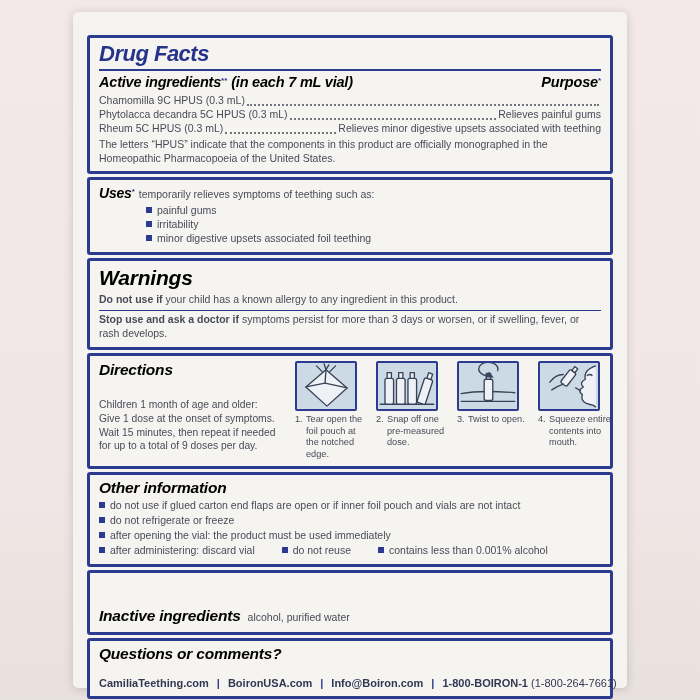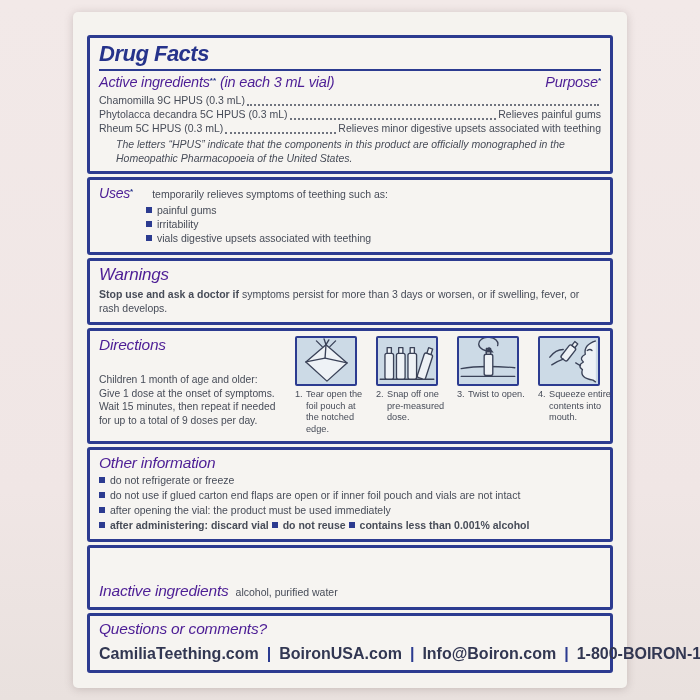--- a/index.html
+++ b/index.html
@@ -19,68 +19,68 @@
   .sec{
     border:3px solid #2c3b90;border-radius:3px;background:#f6f4f1;
     padding:3px 9px 5px 9px;color:#474c58;font-size:10.5px;line-height:1.32;
   }
   h1.title{
     margin:1px 0 0 0;font-size:22px;font-style:italic;font-weight:bold;
     color:#26338b;letter-spacing:-.5px;line-height:1.1;
   }
   .rule{border-top:2px solid #2c3b90;margin:3px 0 2px 0;}
   .ai-head{display:flex;justify-content:space-between;align-items:baseline;margin:1px 0 2px 0;}
-  .sec-h{font-size:14.5px;font-style:italic;font-weight:normal;color:#4c1d95;letter-spacing:-.2px;}
+  .sec-h{font-size:14.5px;font-style:italic;font-weight:bold;color:#000000;letter-spacing:-.2px;}
   sup.mk{font-size:8px;font-weight:bold;color:#26338b;}
   .ing-row{display:flex;align-items:flex-end;white-space:nowrap;}
   .leader{flex:1;border-bottom:2px dotted #6f737e;margin:0 2px 2px 2px;min-width:8px;}
-  .note{font-style:italic;margin:2px 0 0 17px;}
+  .note{margin:2px 0 0 0;}
   .uses-line{margin-top:1px;}
-  .uses-line .intro{margin-left:16px;}
+  .uses-line .intro{margin-left:1px;}
   .uses-bullets{display:flex;gap:0;margin:2px 0 1px 47px;flex-direction:column;}
   .uses-bullets .bul{margin-right:26px;white-space:nowrap;}
   .sq{display:inline-block;width:6px;height:6px;background:#2c3b90;margin-right:5px;vertical-align:1px;}
   .warn-item{padding:2px 0 3px 0;border-bottom:1.5px solid #2c3b90;}
   .warn-item:last-child{border-bottom:none;padding-bottom:1px;}
   .b{font-weight:bold;}
   .dir-wrap{display:flex;align-items:flex-start;}
   .dir-left{width:196px;flex:none;padding-top:1px;font-size:10.3px;}
   .dir-left .hrow{margin-bottom:18px;}
   .steps{flex:1;display:flex;gap:7px;padding-top:2px;}
   .step{width:74px;flex:none;}
   .icon-box{
     width:62px;height:50px;border:2px solid #2c3b90;border-radius:2px;
     background:#ccdae6;box-sizing:border-box;overflow:hidden;
   }
   .icon-box svg{display:block;width:100%;height:100%;}
   .cap{display:flex;font-size:9.2px;line-height:1.28;margin-top:3px;color:#474c58;}
   .cap-num{width:11px;flex:none;}
   .cap-text{flex:1;}
   .oi-item{margin:1px 0;}
-  .oi-inline .inl{white-space:nowrap;font-weight:bold;}
+  .oi-inline .inl{margin-right:24px;white-space:nowrap;}
   .inactive-line{display:flex;align-items:baseline;gap:7px;padding:2px 0 1px 0;margin-top:28px;}
   .q-sec{padding-bottom:6px;}
-  .contacts{margin-top:3px;font-size:16px;font-weight:bold;color:#323752;white-space:nowrap;}
+  .contacts{margin-top:11px;font-size:11px;font-weight:bold;color:#323752;white-space:nowrap;}
   .contacts .pipe{color:#2c3b90;margin:0 8px;font-weight:bold;}
   .contacts .plain{font-weight:normal;}
   .ln{stroke:#3a4258;stroke-width:1.4;fill:none;stroke-linecap:round;stroke-linejoin:round;}
   .fw{fill:#eef2f6;stroke:#3a4258;stroke-width:1.4;stroke-linejoin:round;}
 </style>
 </head>
 <body>
 
 <div class="card">
   <div class="sections">
 
     <section class="sec">
       <h1 class="title">Drug Facts</h1>
       <div class="rule"></div>
       <div class="ai-head">
         <div>
-          <span class="sec-h">Active ingredients</span><sup class="mk">**</sup><span class="sec-h"> (in each 3 mL vial)</span>
+          <span class="sec-h">Active ingredients</span><sup class="mk">**</sup><span class="sec-h"> (in each 7 mL vial)</span>
         </div>
         <div>
           <span class="sec-h">Purpose</span><sup class="mk">*</sup>
         </div>
       </div>
       <div class="ing-row">
         <span>Chamomilla 9C HPUS (0.3 mL)</span>
         <span class="leader"></span>
       </div>
       <div class="ing-row">
@@ -97,26 +97,29 @@
     </section>
 
     <section class="sec">
       <div class="uses-line">
         <span class="sec-h" style="font-size:14px;">Uses</span><sup class="mk">*</sup>
         <span class="intro">temporarily relieves symptoms of teething such as:</span>
       </div>
       <div class="uses-bullets">
         <span class="bul"><span class="sq"></span><span>painful gums</span></span>
         <span class="bul"><span class="sq"></span><span>irritability</span></span>
-        <span class="bul"><span class="sq"></span><span>vials digestive upsets associated with teething</span></span>
-      </div>
-    </section>
-
-    <section class="sec">
-      <div class="sec-h" style="font-size:17px;">Warnings</div>
+        <span class="bul"><span class="sq"></span><span>minor digestive upsets associated foil teething</span></span>
+      </div>
+    </section>
+
+    <section class="sec">
+      <div class="sec-h" style="font-size:21px;">Warnings</div>
+      <div class="warn-item">
+        <span class="b">Do not use if</span><span> your child has a known allergy to any ingredient in this product.</span>
+      </div>
       <div class="warn-item">
         <span class="b">Stop use and ask a doctor if</span><span> symptoms persist for more than 3 days or worsen, or if swelling, fever, or rash develops.</span>
       </div>
     </section>
 
     <section class="sec">
       <div class="dir-wrap">
         <div class="dir-left">
           <div class="sec-h hrow" style="font-size:15.5px;">Directions</div>
           <div>Children 1 month of age and older:</div>
@@ -196,22 +199,22 @@
               <span class="cap-text">Squeeze entire contents into mouth.</span>
             </div>
           </div>
 
         </div>
       </div>
     </section>
 
     <section class="sec">
       <div class="sec-h" style="font-size:15.5px;">Other information</div>
+      <div class="oi-item"><span class="sq"></span><span>do not use if glued carton end flaps are open or if inner foil pouch and vials are not intact</span></div>
       <div class="oi-item"><span class="sq"></span><span>do not refrigerate or freeze</span></div>
-      <div class="oi-item"><span class="sq"></span><span>do not use if glued carton end flaps are open or if inner foil pouch and vials are not intact</span></div>
       <div class="oi-item"><span class="sq"></span><span>after opening the vial: the product must be used immediately</span></div>
       <div class="oi-item oi-inline">
         <span class="inl"><span class="sq"></span><span>after administering: discard vial</span></span>
         <span class="inl"><span class="sq"></span><span>do not reuse</span></span>
         <span class="inl"><span class="sq"></span><span>contains less than 0.001% alcohol</span></span>
       </div>
     </section>
 
     <section class="sec">
       <div class="inactive-line">

